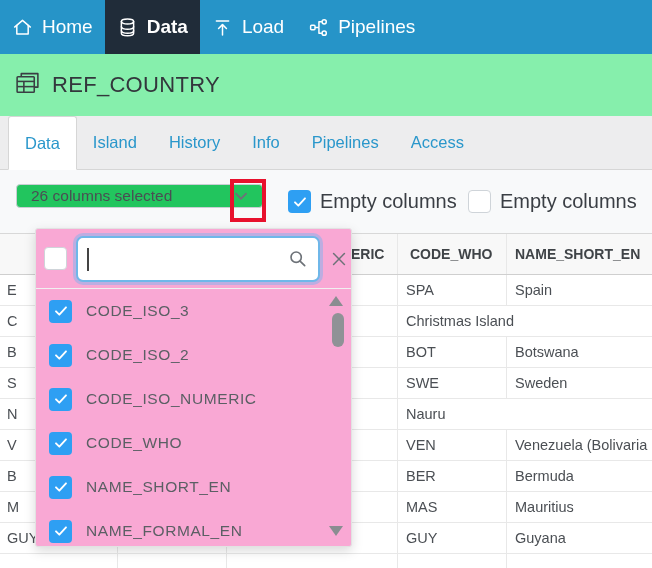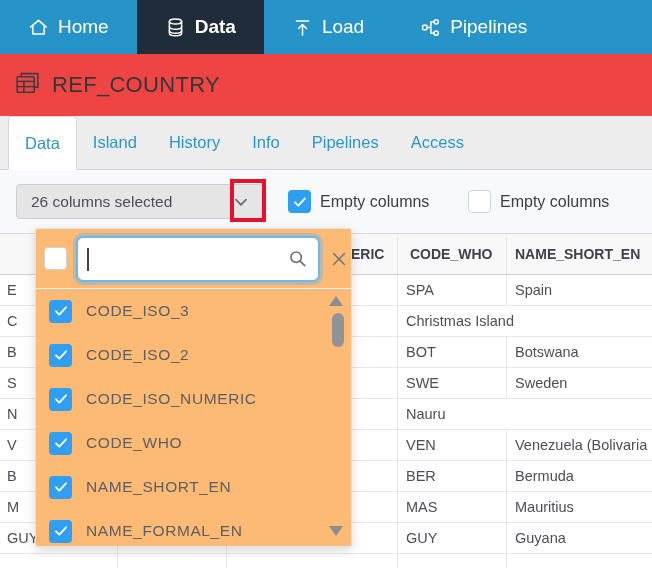--- a/index.html
+++ b/index.html
@@ -3,58 +3,58 @@
 <meta charset="utf-8">
 <style>
   html,body{margin:0;padding:0}
   body{
     width:652px;height:568px;position:relative;overflow:hidden;
     background:#fff;font-family:"Liberation Sans",sans-serif;
     -webkit-font-smoothing:antialiased;
   }
   
   .nav{position:absolute;top:0;left:0;width:652px;height:54px;background:#2694c8;display:flex;align-items:stretch;z-index:2}
-  .nav-item{display:flex;align-items:center;gap:9px;padding:0 28px;color:#fff;font-size:19px;cursor:pointer}
+  .nav-item{display:flex;align-items:center;gap:9px;padding:0 12px;color:#fff;font-size:19px;cursor:pointer}
   .nav-item.active{background:#202c39;font-weight:bold}
   .nav-item svg{display:block}
   
-  .pagehead{position:absolute;top:54px;left:0;width:652px;height:62px;background:#ef4444;display:flex;align-items:center;gap:11px;padding-left:14px;box-sizing:border-box;z-index:2}
+  .pagehead{position:absolute;top:54px;left:0;width:652px;height:62px;background:#86efac;display:flex;align-items:center;gap:11px;padding-left:14px;box-sizing:border-box;z-index:2}
   .pagehead .title{font-size:22px;color:#33373c;letter-spacing:.3px}
   
   .tabs{position:absolute;top:116px;left:0;width:652px;height:54px;background:#ededee;border-bottom:1px solid #d6d6d6;display:flex;align-items:stretch;padding-left:8px;box-sizing:border-box;z-index:2}
   .tab{display:flex;align-items:center;padding:0 16px;color:#2a97cb;font-size:16.5px;cursor:pointer}
   .tab.active{background:#fff;border:1px solid #d6d6d6;border-bottom:1px solid #fff;border-radius:3px 3px 0 0;margin-bottom:-1px}
   
   .content-bg{position:absolute;top:170px;left:0;width:652px;height:398px;background:#f8f9fa;z-index:0}
   
-  .select-box{position:absolute;left:16px;top:184px;width:247px;height:35px;background:#e5e5e5;border:1px solid #c9ced3;border-radius:4px;box-sizing:border-box;display:flex;align-items:center;z-index:10;cursor:pointer}
+  .select-box{position:absolute;left:16px;top:184px;width:247px;height:24px;background:#22c55e;border:1px solid #c9ced3;border-radius:4px;box-sizing:border-box;display:flex;align-items:center;z-index:10;cursor:pointer}
   .select-text{flex:1;padding-left:14px;font-size:15.5px;color:#4a4e53}
   .select-chevron{width:30px;margin-right:6px;display:flex;justify-content:center;align-items:center}
   .red-box{position:absolute;left:230px;top:179px;width:36px;height:43px;border:4px solid #e8112d;box-sizing:border-box;z-index:40;pointer-events:none}
   
   .cb{width:23px;height:23px;border-radius:4px;box-sizing:border-box;flex:0 0 auto;display:flex;align-items:center;justify-content:center;cursor:pointer}
   .cb.checked{background:#2e9ff3}
   .cb.unchecked{background:#fff;border:1px solid #cfd4d9}
   .cbgroup{position:absolute;top:190px;display:flex;align-items:center;gap:9px;z-index:10}
-  .cbgroup .cblabel{font-size:16px;color:#3a3e44}
+  .cbgroup .cblabel{font-size:20px;color:#3a3e44}
   #grp-empty{left:288px}
   #grp-system{left:468px}
   
   .table{position:absolute;left:0;top:233px;width:720px;z-index:1;background:#fff}
   .thead{display:flex;height:42px;background:#f8f8f8;border-top:1px solid #d8d8d8;border-bottom:1px solid #cfcfcf;font-weight:bold;font-size:14px;color:#3f4347;box-sizing:border-box}
   .tr{display:flex;height:31px;border-bottom:1px solid #e8e8e8;background:#fff;box-sizing:border-box}
   .th,.td{box-sizing:border-box;display:flex;align-items:center;padding-left:10px;border-right:1px solid #e8e8e8;overflow:hidden;white-space:nowrap}
   .td{font-size:14.5px;color:#4b4f54}
   .c-iso3{width:118px;padding-left:7px}
   .c-iso2{width:109px}
   .c-num{width:171px;padding-left:90px}
   .c-who{width:109px;padding-left:8px}
   .c-name{width:213px;padding-left:8px;border-right:none}
   
-  .panel{position:absolute;left:35px;top:228px;width:317px;height:319px;background:#fdba74;border:1px solid #e2e2e2;border-radius:3px;box-shadow:0 4px 12px rgba(0,0,0,.15);box-sizing:border-box;overflow:hidden;z-index:20}
+  .panel{position:absolute;left:35px;top:228px;width:317px;height:319px;background:#f9a8d4;border:1px solid #e2e2e2;border-radius:3px;box-shadow:0 4px 12px rgba(0,0,0,.15);box-sizing:border-box;overflow:hidden;z-index:20}
   .panel-header{height:60px;display:flex;align-items:center;gap:9px;padding:0 8px;border-bottom:1px solid #f0f0f0;box-sizing:border-box}
   .search-wrap{flex:1;height:46px;border:2px solid #6fb7e9;border-radius:7px;box-shadow:0 0 0 3px rgba(100,181,246,.4);background:#fff;display:flex;align-items:center;box-sizing:border-box;position:relative}
   .search-input{border:none;outline:none;flex:1;height:100%;font-size:15px;padding-left:8px;background:transparent;font-family:"Liberation Sans",sans-serif;color:#333}
   .caret{position:absolute;left:9px;top:10px;width:1.5px;height:23px;background:#444}
   .search-icon{margin-right:9px;display:flex}
   .x-btn{width:26px;display:flex;justify-content:center;align-items:center;cursor:pointer}
   .p-item{height:44px;display:flex;align-items:center;gap:14px;padding-left:13px;font-size:15.5px;letter-spacing:.6px;color:#5b5f64}
   
   .sb-up{position:absolute;right:8px;top:67px;width:0;height:0;border-left:7px solid transparent;border-right:7px solid transparent;border-bottom:10px solid #8a8d91;cursor:pointer}
   .sb-down{position:absolute;right:8px;top:297px;width:0;height:0;border-left:7px solid transparent;border-right:7px solid transparent;border-top:10px solid #8a8d91;cursor:pointer}

